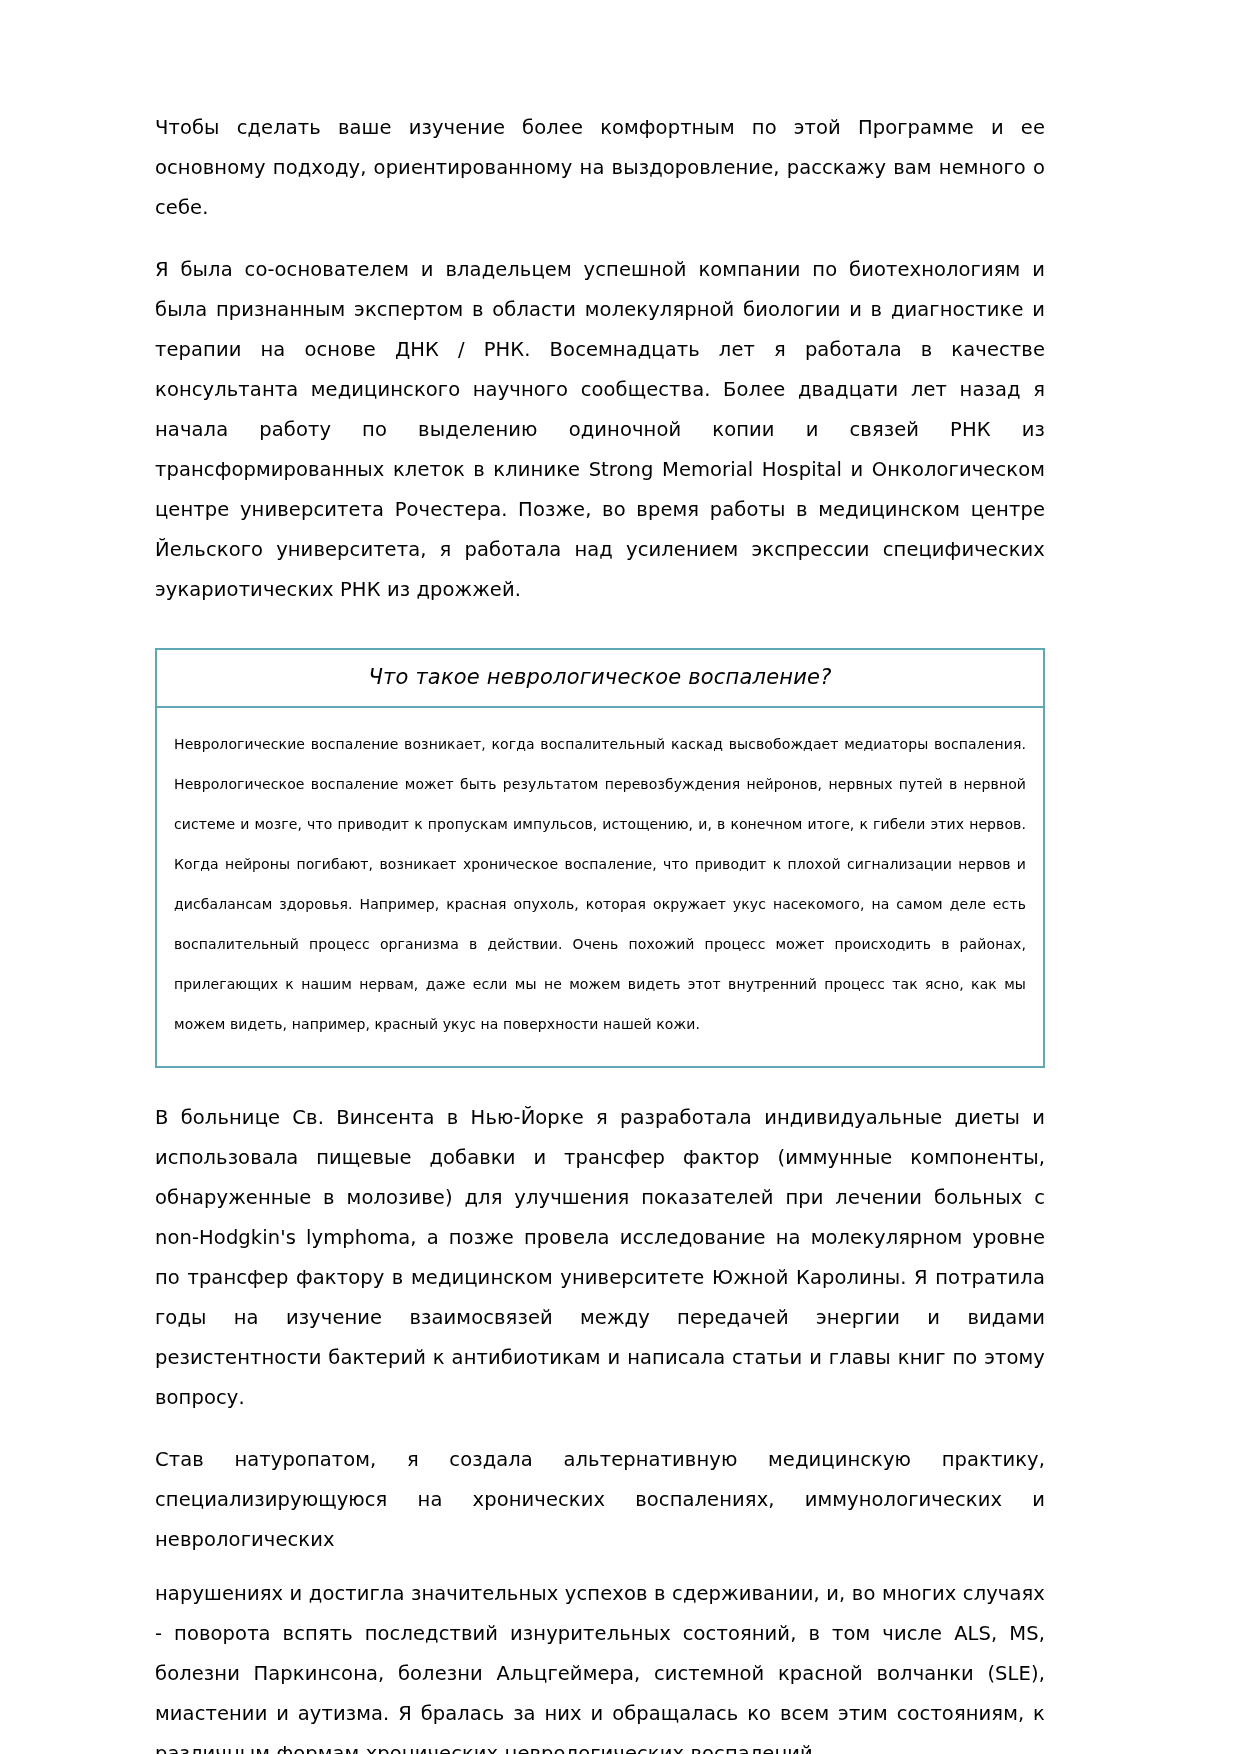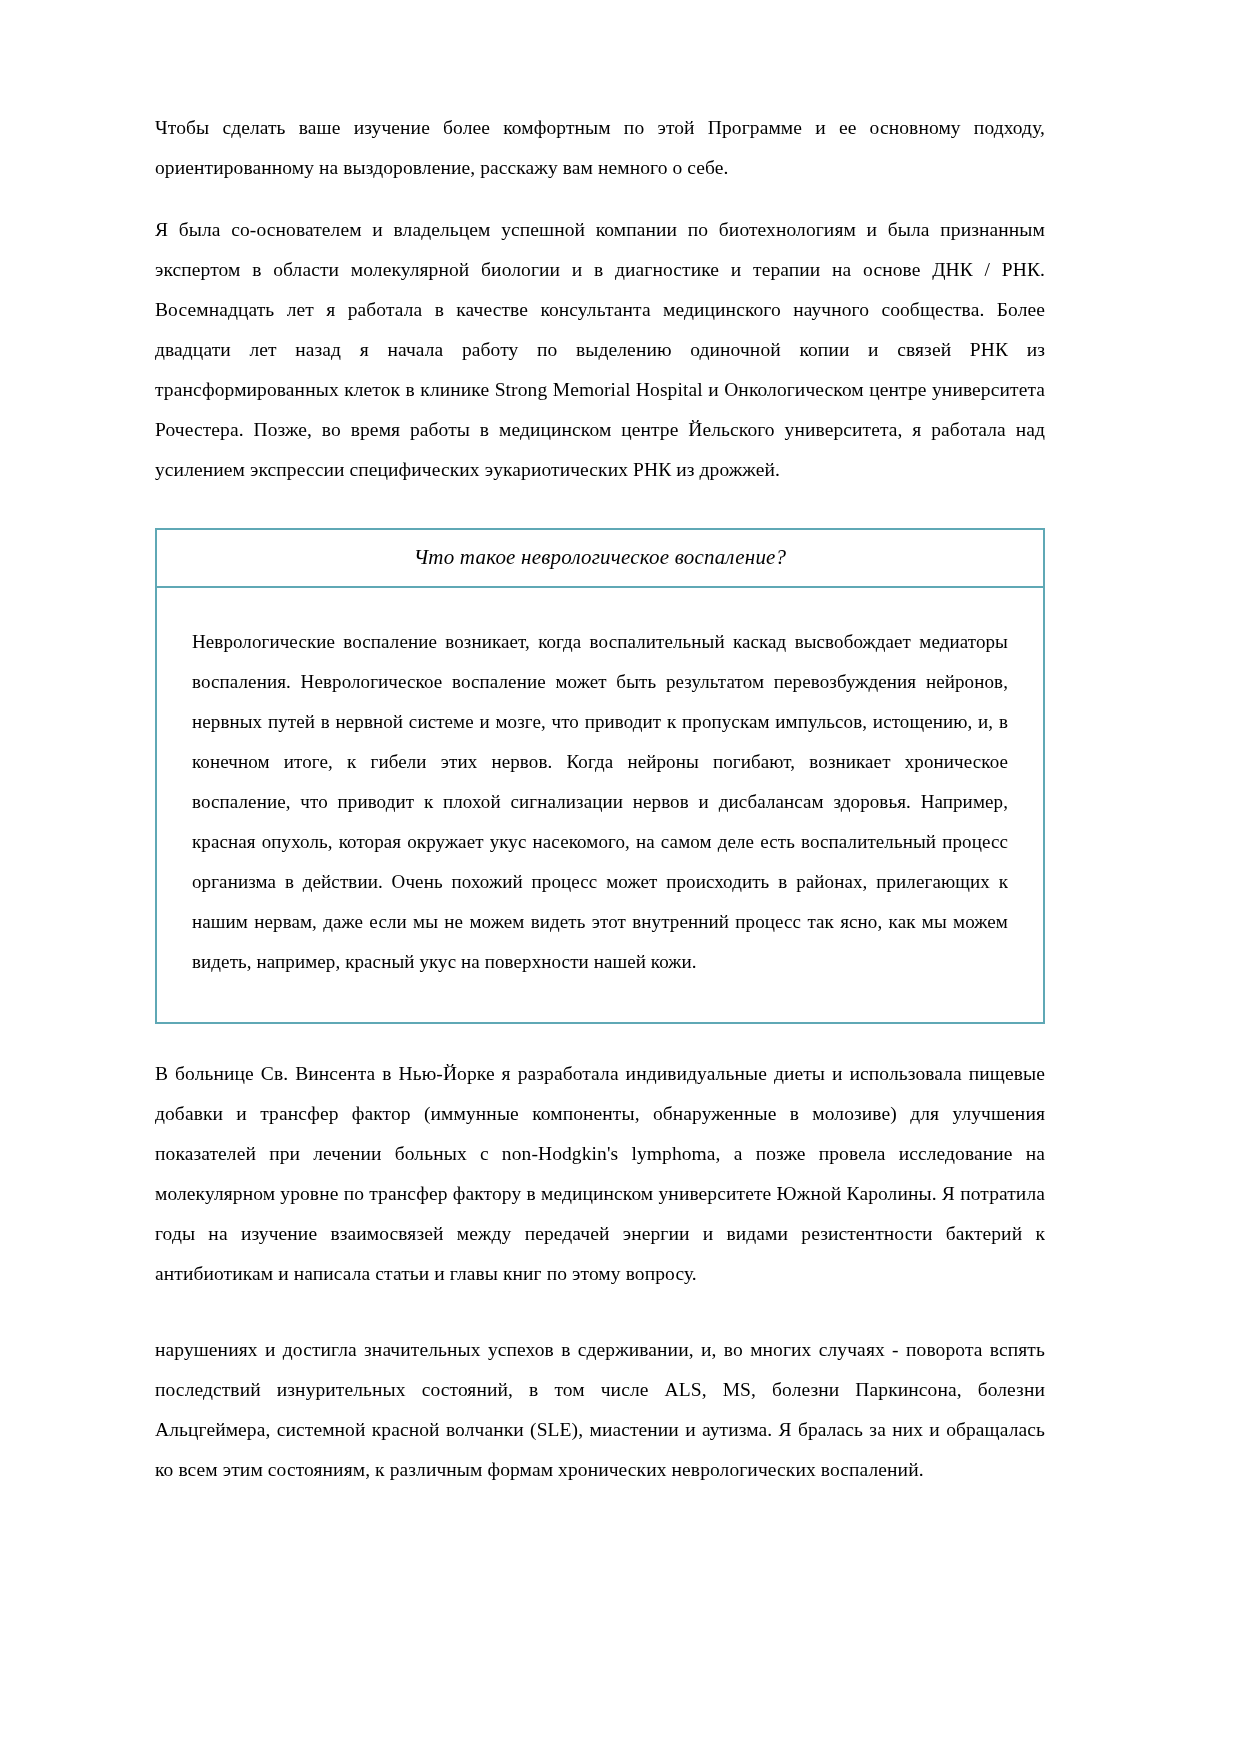--- a/index.html
+++ b/index.html
@@ -15,21 +15,20 @@
     -webkit-font-smoothing: antialiased;
   }
 
   .page {
     position: relative;
     width: 1240px;
     height: 1478px;
     background: #ffffff;
     box-sizing: border-box;
     padding: 108px 140px 0 155px;
-    font-family: Liberation Serif, serif;
   }
 
   .content {
     width: 890px;
   }
 
   p.para {
     margin: 0 0 22px 0;
     font-size: 19.5px;
     line-height: 40px;
@@ -65,22 +64,22 @@
     line-height: 30px;
     letter-spacing: 0.2px;
     text-align: center;
   }
 
   .callout-body {
     padding: 16px 17px 22px 17px;
   }
 
   .callout-body p {
-    margin: 18px;
-    font-size: 19px;
+    margin: 0;
+    font-size: 14px;
     line-height: 40px;
     text-align: justify;
     text-justify: inter-word;
     letter-spacing: 0.1px;
   }
 
   .spacer-block {
     height: 14px;
   }
 </style>
@@ -98,19 +97,20 @@
       <div class="callout-header">
         <span class="callout-title">Что такое неврологическое воспаление?</span>
       </div>
       <div class="callout-body">
         <p>Неврологические воспаление возникает, когда воспалительный каскад высвобождает медиаторы воспаления. Неврологическое воспаление может быть результатом перевозбуждения нейронов, нервных путей в нервной системе и мозге, что приводит к пропускам импульсов, истощению, и, в конечном итоге, к гибели этих нервов. Когда нейроны погибают, возникает хроническое воспаление, что приводит к плохой сигнализации нервов и дисбалансам здоровья. Например, красная опухоль, которая окружает укус насекомого, на самом деле есть воспалительный процесс организма в действии. Очень похожий процесс может происходить в районах, прилегающих к нашим нервам, даже если мы не можем видеть этот внутренний процесс так ясно, как мы можем видеть, например, красный укус на поверхности нашей кожи.</p>
       </div>
     </div>
 
     <p class="para">В больнице Св. Винсента в Нью-Йорке я разработала индивидуальные диеты и использовала пищевые добавки и трансфер фактор (иммунные компоненты, обнаруженные в молозиве) для улучшения показателей при лечении больных с non-Hodgkin's lymphoma, а позже провела исследование на молекулярном уровне по трансфер фактору в медицинском университете Южной Каролины. Я потратила годы на изучение взаимосвязей между передачей энергии и видами резистентности бактерий  к антибиотикам и написала статьи и главы книг по этому вопросу.</p>
 
+    <p class="para nospace">Став натуропатом, я создала альтернативную медицинскую практику, специализирующуюся на хронических воспалениях, иммунологических и неврологических</p>
 
     <div class="spacer-block"></div>
 
     <p class="para">нарушениях и достигла значительных успехов в сдерживании, и, во многих случаях - поворота вспять последствий изнурительных состояний, в том числе ALS, MS, болезни Паркинсона, болезни Альцгеймера, системной красной волчанки (SLE), миастении и аутизма. Я бралась за них и обращалась ко всем этим состояниям, к различным формам хронических неврологических воспалений.</p>
 
   </div>
 </div>
 
 </body></html>

